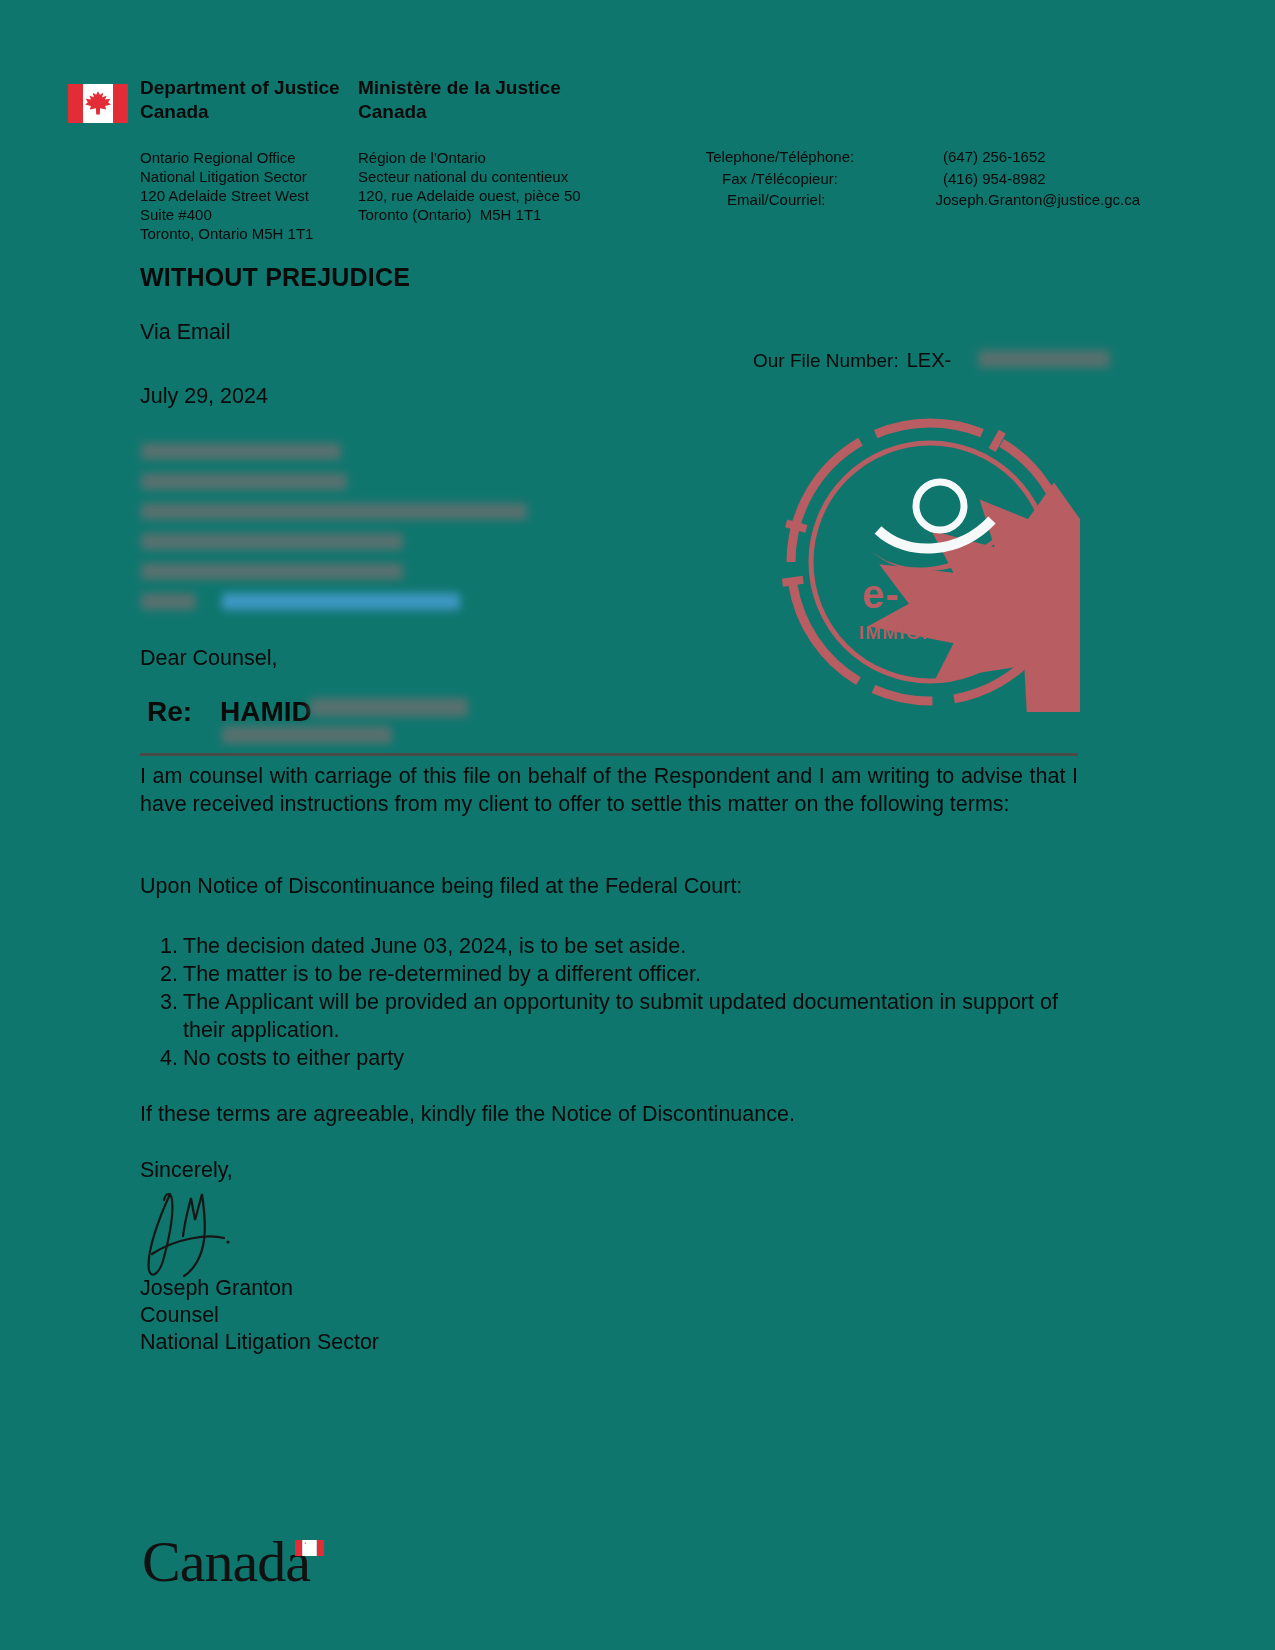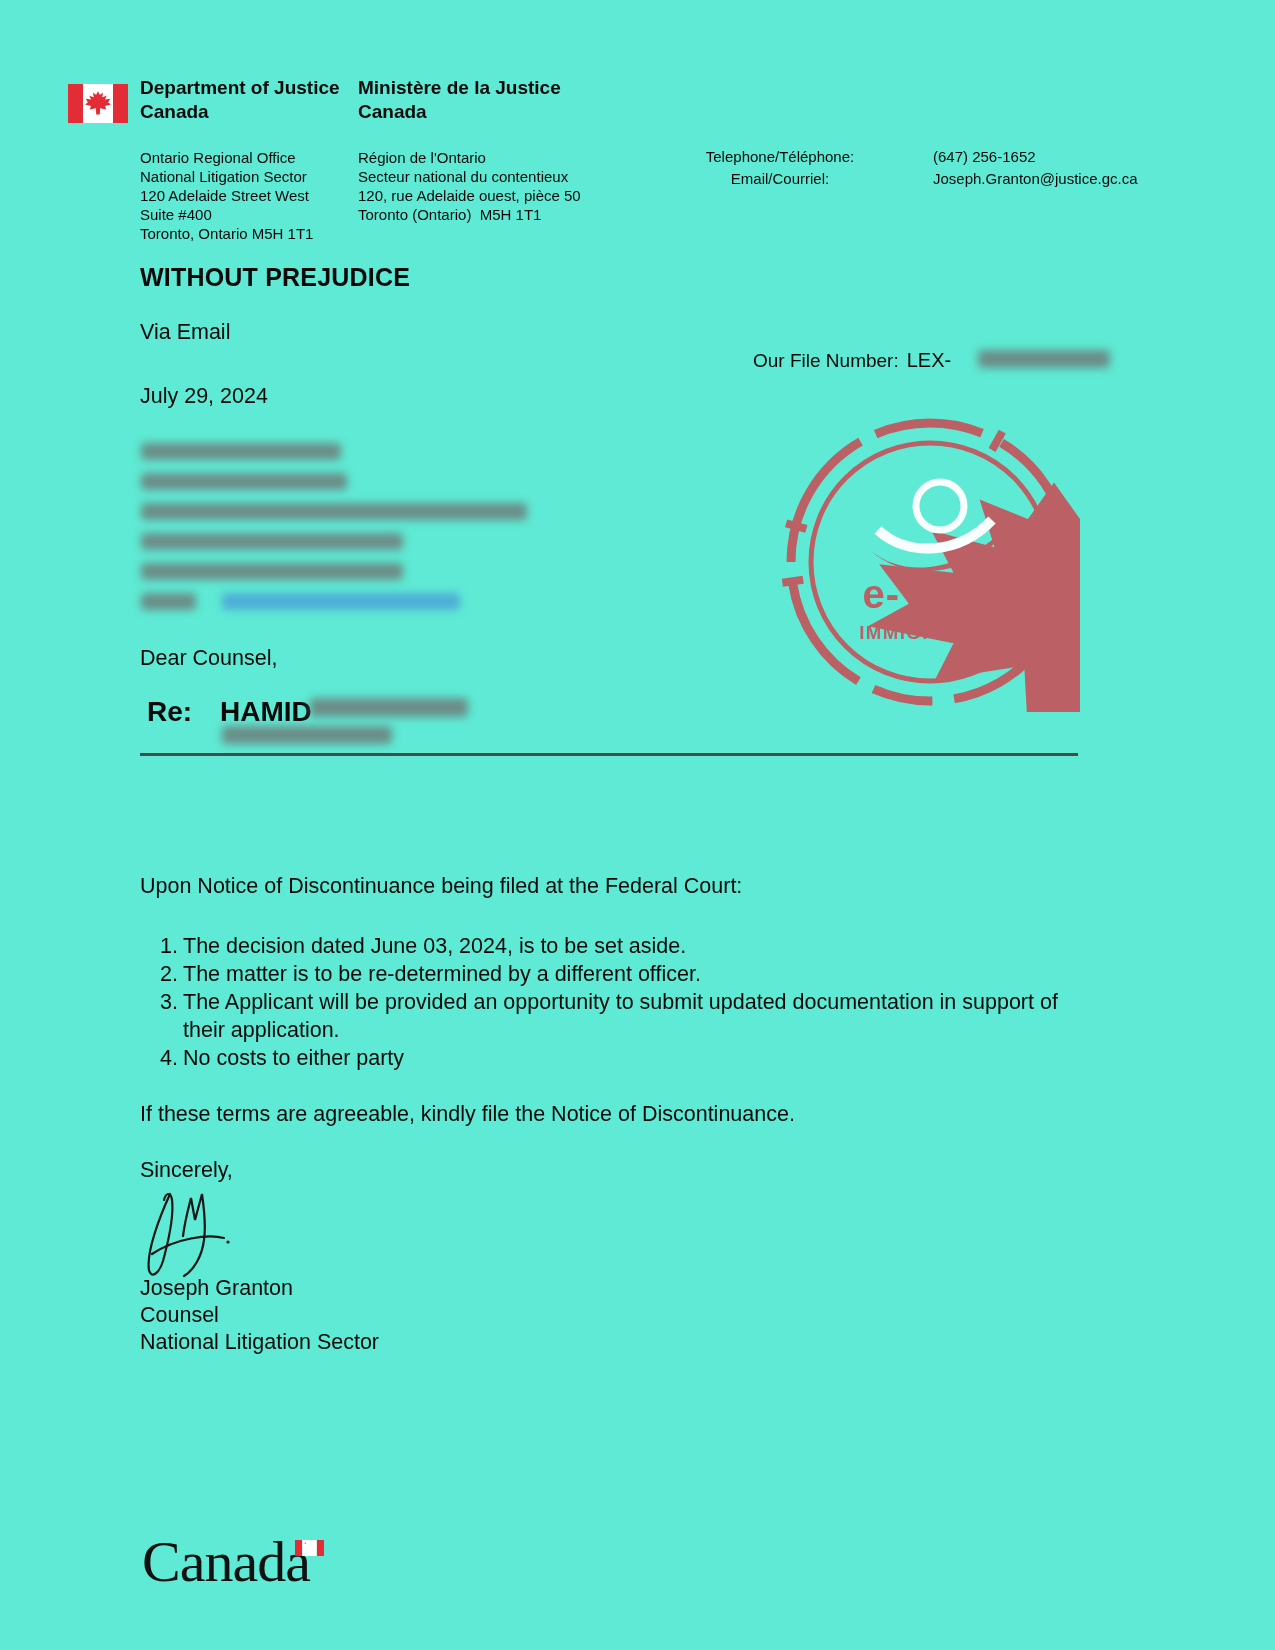--- a/index.html
+++ b/index.html
@@ -1,36 +1,36 @@
 <!DOCTYPE html>
 <html><head>
 <meta charset="utf-8">
 <style>
   * { margin: 0; padding: 0; box-sizing: border-box; }
   html, body { background: #ffffff; }
   .page {
     position: relative;
     width: 1275px; height: 1650px;
-    background: #5eead4;
+    background: #0f766e;
     font-family: "Liberation Sans", "DejaVu Sans", sans-serif;
     color: #0a0a0a;
     overflow: hidden;
   }
   .abs { position: absolute; }
 
   
   .dept-title { font-size: 19px; font-weight: bold; line-height: 24px; }
   .office-address { font-size: 15px; line-height: 19px; }
   .contact-grid {
     position: absolute; left: 640px; top: 146px; width: 500px;
     font-size: 15px; line-height: 21.5px;
   }
   .contact-row { display: flex; }
   .contact-label { width: 280px; text-align: center; }
-  .contact-value { margin-left: 13px; white-space: nowrap; }
+  .contact-value { margin-left: 23px; white-space: nowrap; }
 
   
   .privilege { font-size: 25px; font-weight: bold; letter-spacing: 0.2px; }
   .body-text { font-size: 21.5px; line-height: 28px; }
   .file-line { display: flex; align-items: flex-end; }
   .file-label { font-size: 19px; }
   .file-prefix { font-size: 20px; margin-left: 8px; }
   .re-line { font-size: 28px; font-weight: bold; }
   .para { width: 938px; text-align: justify; }
   .list-row { position: absolute; left: 160px; font-size: 21.5px; line-height: 28px; }
@@ -100,20 +100,24 @@
     <div>Région de l'Ontario</div>
     <div>Secteur national du contentieux</div>
     <div>120, rue Adelaide ouest, pièce 50</div>
     <div>Toronto (Ontario)&nbsp; M5H 1T1</div>
   </div>
 
   <div class="contact-grid">
     <div class="contact-row">
       <span class="contact-label">Telephone/Téléphone:</span>
       <span class="contact-value">(647) 256-1652</span>
+    </div>
+    <div class="contact-row">
+      <span class="contact-label">Fax /Télécopieur:</span>
+      <span class="contact-value">(416) 954-8982</span>
     </div>
     <div class="contact-row">
       <span class="contact-label">Email/Courriel:</span>
       <span class="contact-value">Joseph.Granton@justice.gc.ca</span>
     </div>
   </div>
 
   <div class="abs privilege" style="left:140px;top:263px">WITHOUT PREJUDICE</div>
 
   <div class="abs body-text" style="left:140px;top:318px">Via Email</div>
@@ -156,20 +160,21 @@
 
   <div class="abs body-text" style="left:140px;top:644px">Dear Counsel,</div>
 
   <div class="abs re-line" style="left:147px;top:696px">Re:</div>
   <div class="abs re-line" style="left:220px;top:696px">HAMID</div>
   <div class="redact" style="left:310px;top:698px;width:158px;height:19px"></div>
   <div class="redact" style="left:222px;top:726px;width:170px;height:18px"></div>
 
   <div class="rule" style="top:753px"></div>
 
+  <div class="abs body-text para" style="left:140px;top:762px">I am counsel with carriage of this file on behalf of the Respondent and I am writing to advise that I have received instructions from my client to offer to settle this matter on the following terms:</div>
 
   <div class="abs body-text" style="left:140px;top:872px">Upon Notice of Discontinuance being filed at the Federal Court:</div>
 
   <div>
     <div class="list-row" style="top:932px">
       <span class="list-num">1.</span><span class="list-text">The decision dated June 03, 2024, is to be set aside.</span>
     </div>
     <div class="list-row" style="top:960px">
       <span class="list-num">2.</span><span class="list-text">The matter is to be re-determined by a different officer.</span>
     </div>

